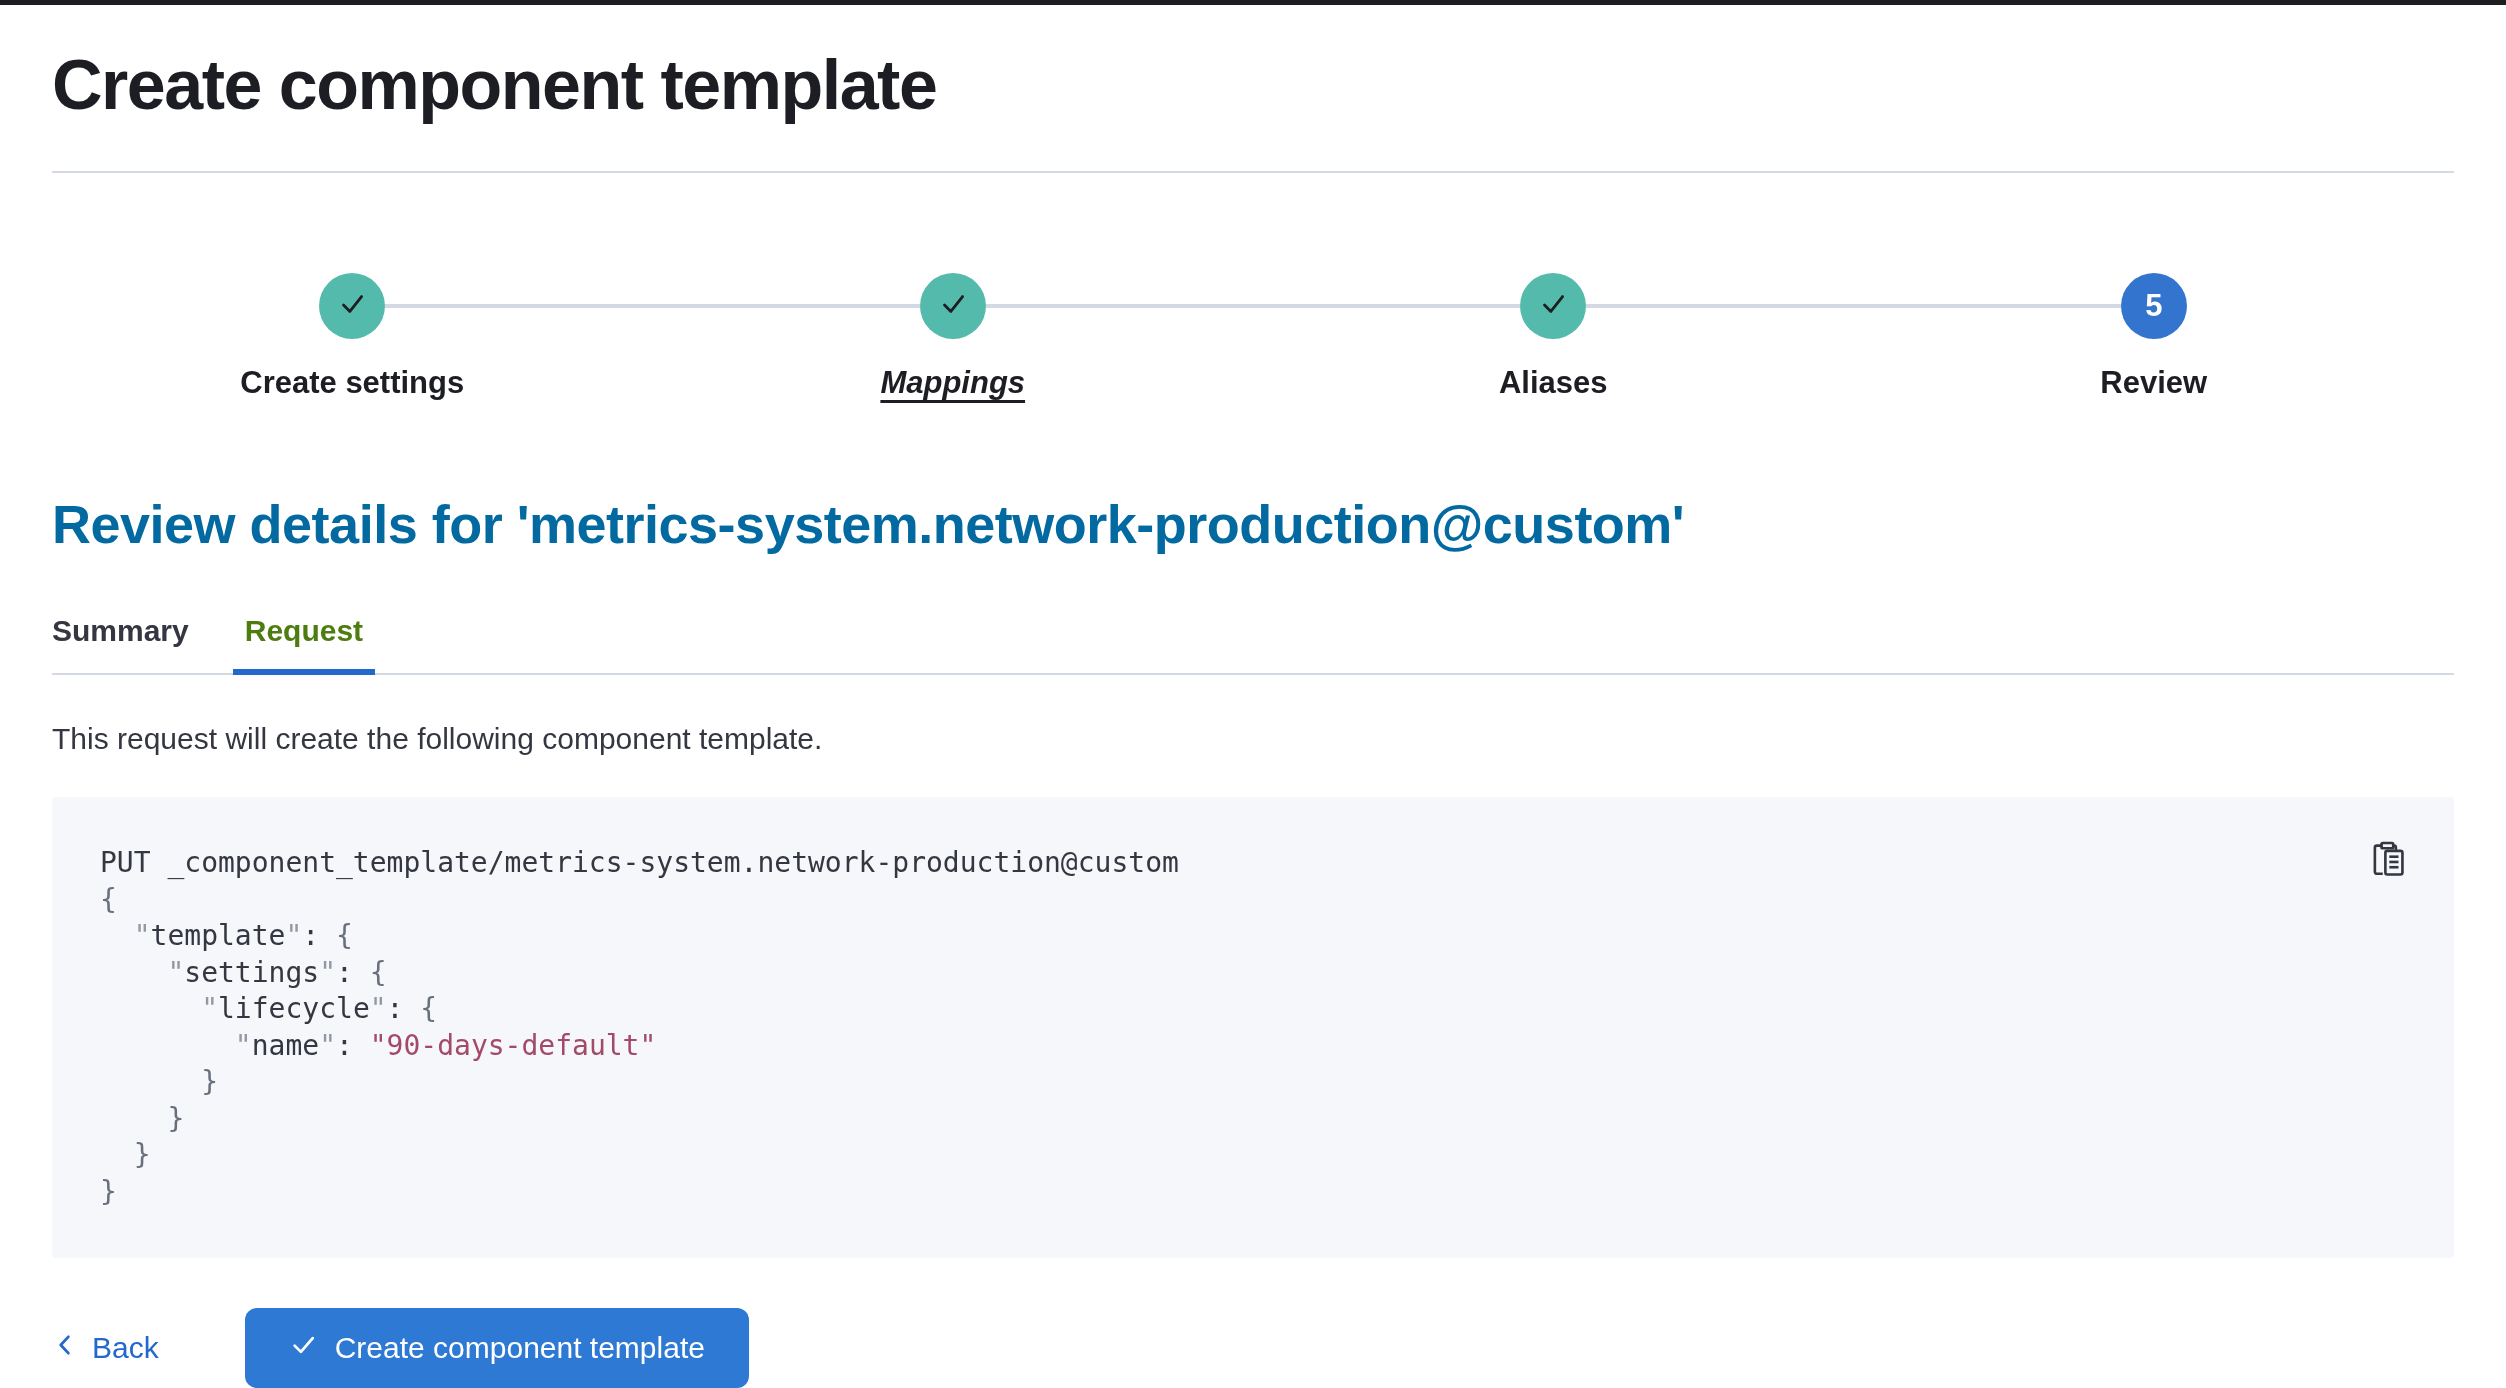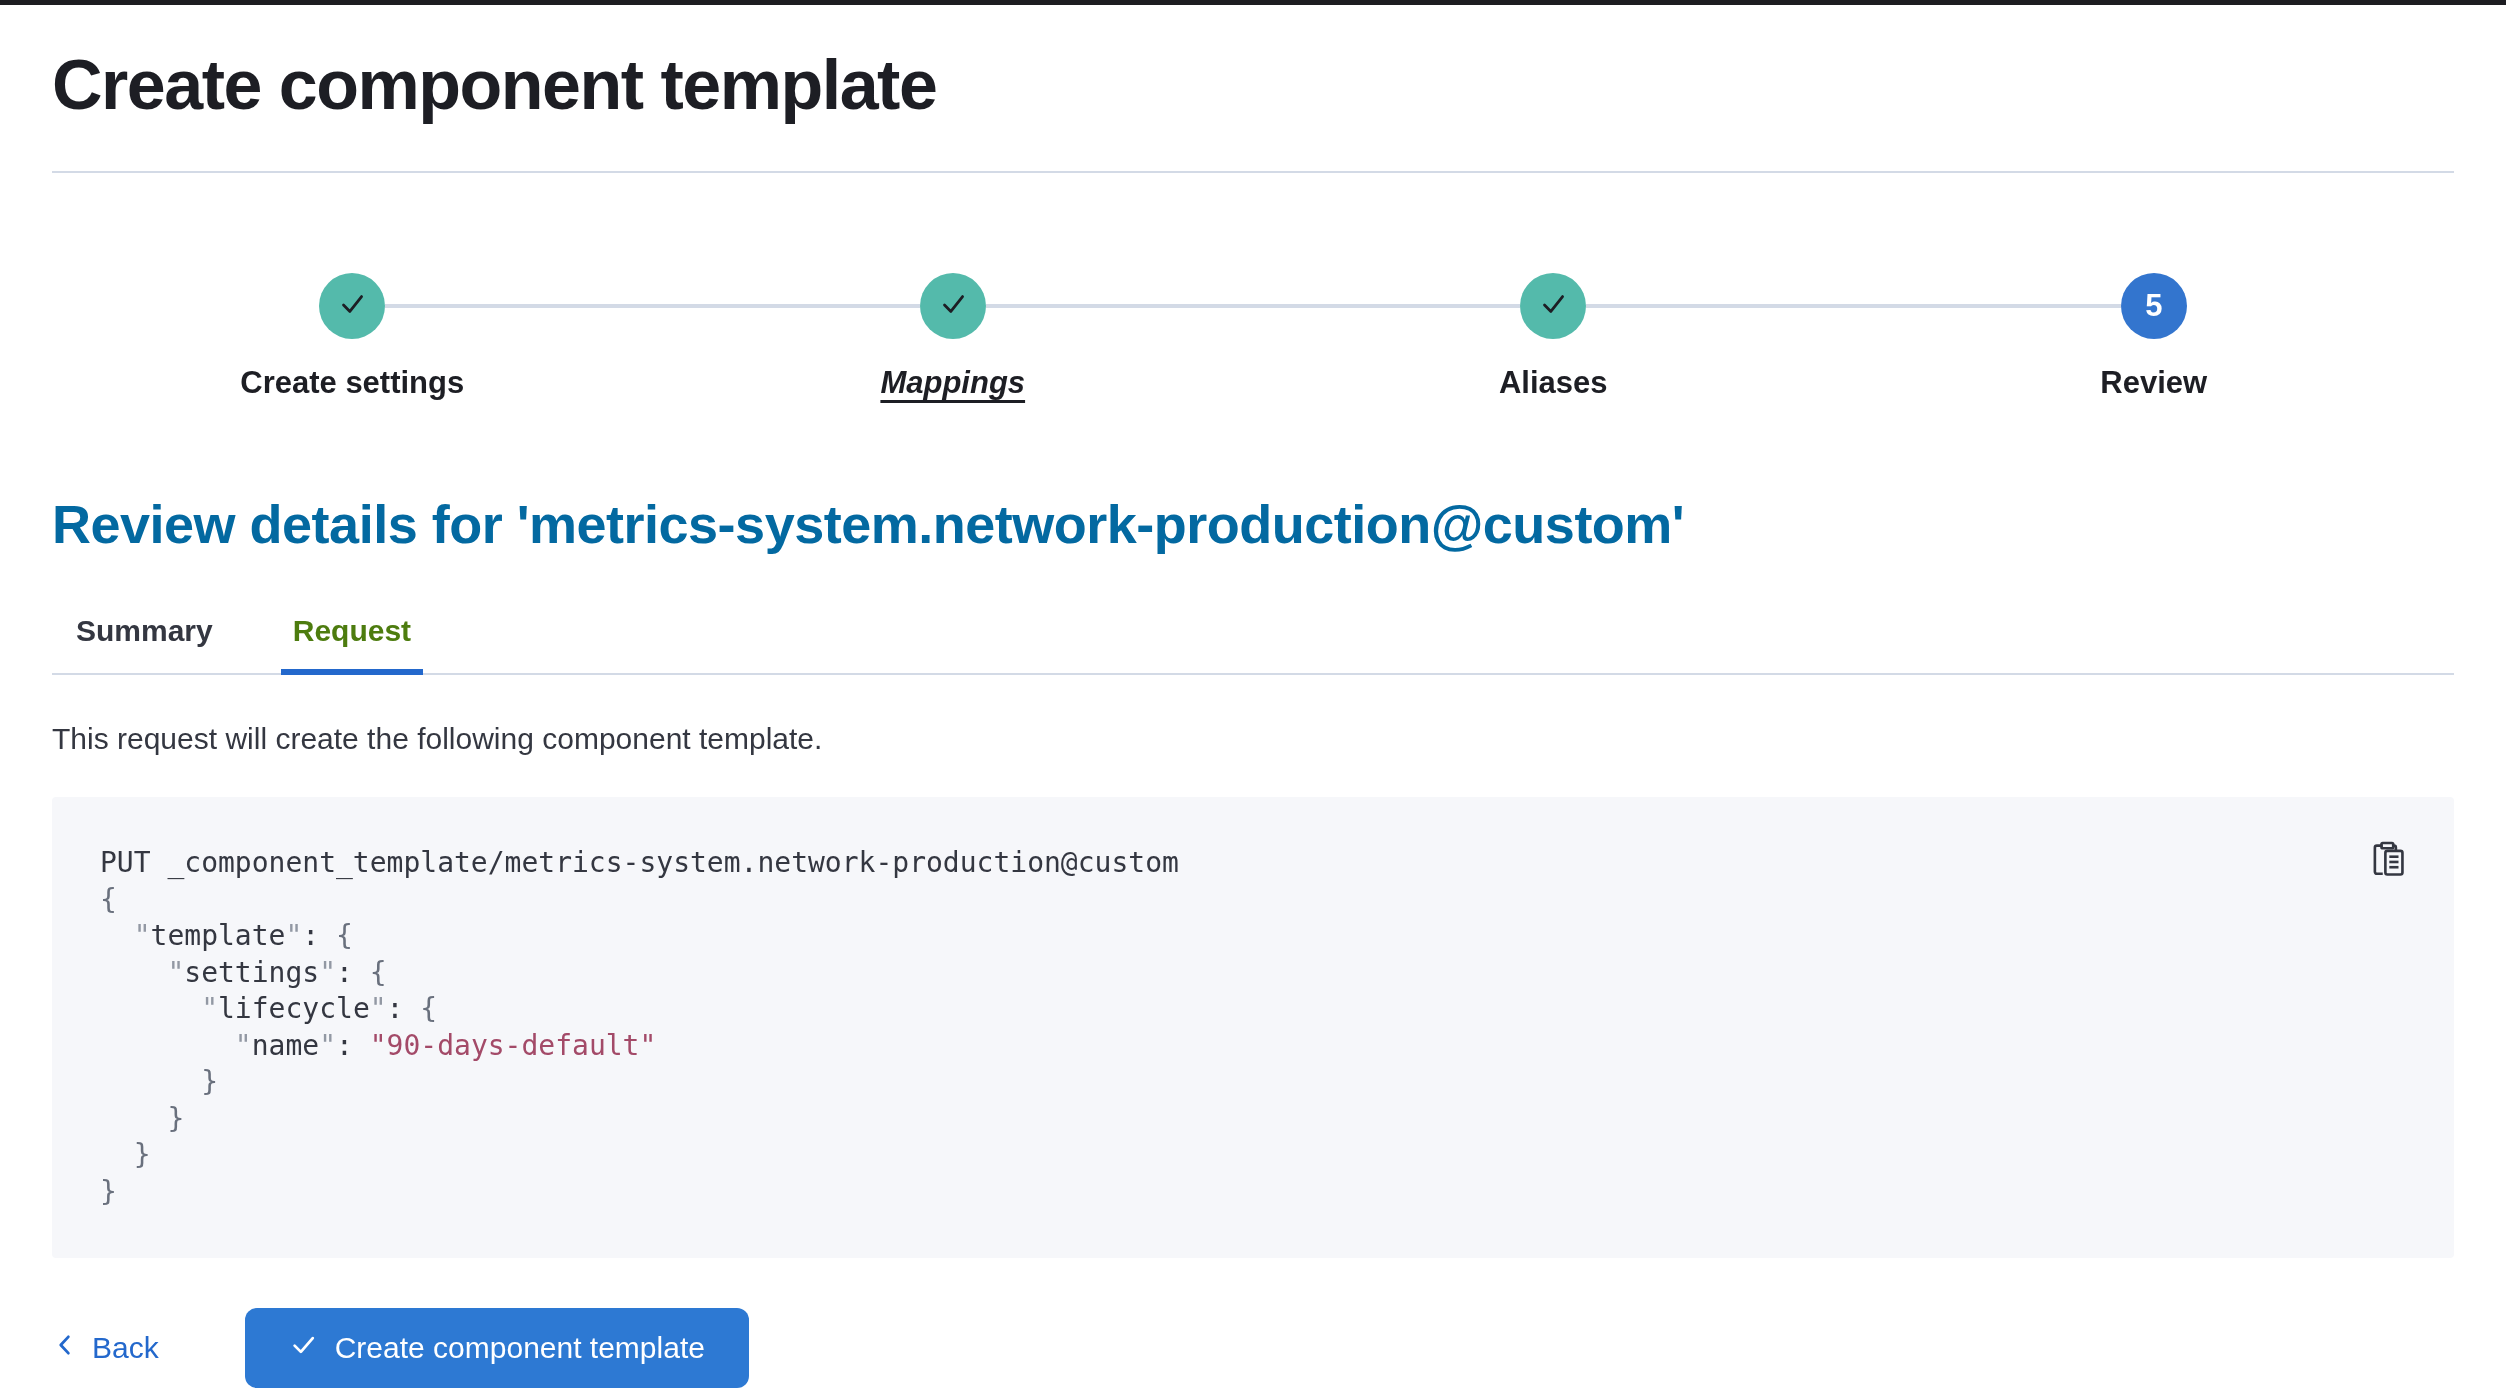--- a/index.html
+++ b/index.html
@@ -27,21 +27,21 @@
   .step-number { color:#fff; font-size:31px; font-weight:600; }
   .step-label { margin-top:26px; font-size:31px; font-weight:700; color:#1d1e24; }
   .step-label.underlined { text-decoration:underline; text-decoration-thickness:3px; text-underline-offset:7px;font-style:italic; }
 
   
   .review-heading { margin-top:92px; font-size:54px; font-weight:700; letter-spacing:-0.5px; color:#0369a1; }
 
   
   .tabs { margin-top:58px; display:flex; gap:32px; border-bottom:2px solid #d3dae6; padding-left:0; }
   .tab { padding:0 12px 24px; font-size:30px; font-weight:700; color:#343741; cursor:pointer;
-         position:relative; line-height:36px;margin-left:24px; }
+         position:relative; line-height:36px; }
   .tab:first-child { padding-left:0; }
   .tab.active { color:#4d7c0f; }
   .tab.active::after { content:''; position:absolute; left:0; right:0; bottom:-2px; height:6px; background:#2368cc; }
 
   
   .description { margin-top:46px; font-size:30px; color:#343741; line-height:36px; }
 
   
   .code-block { margin-top:40px; background:#f6f7fa; border-radius:4px; position:relative;
                 padding:48px; }

